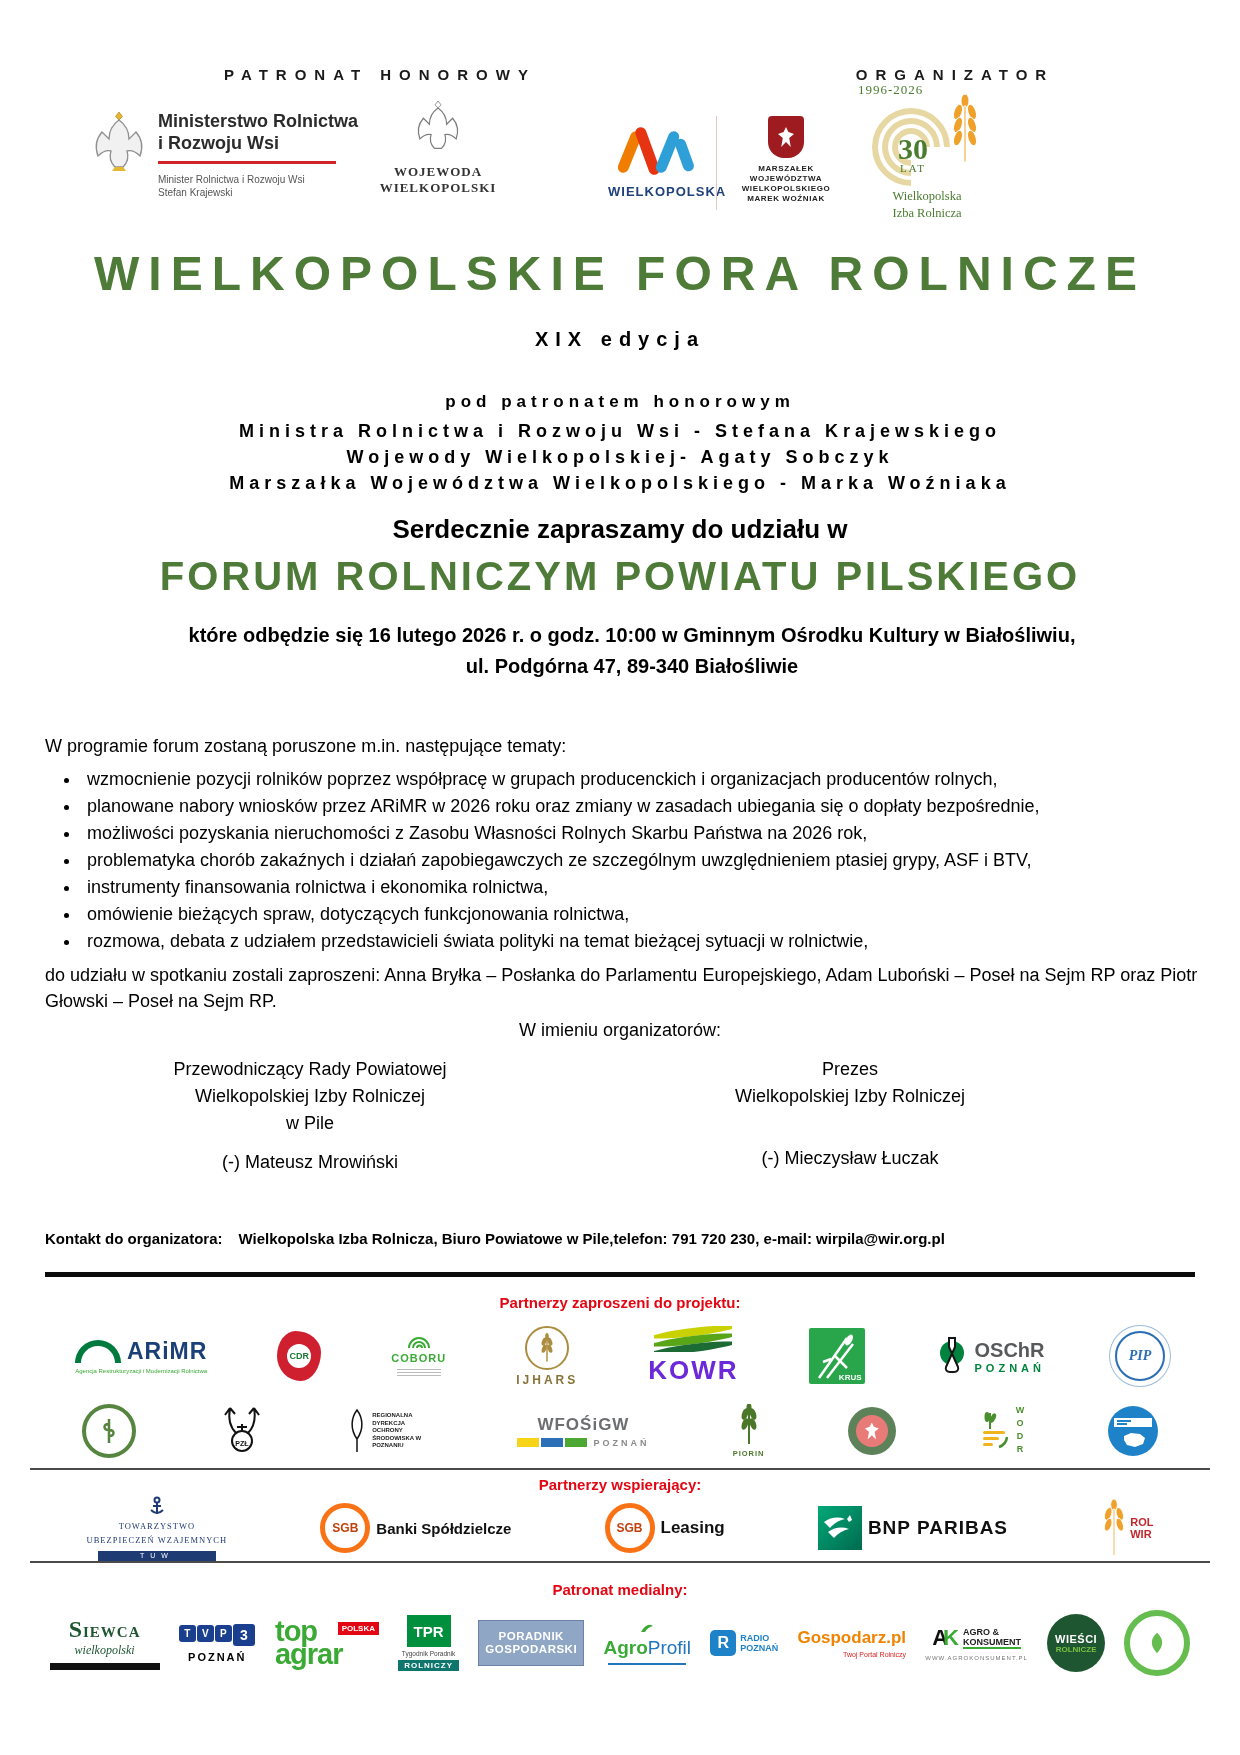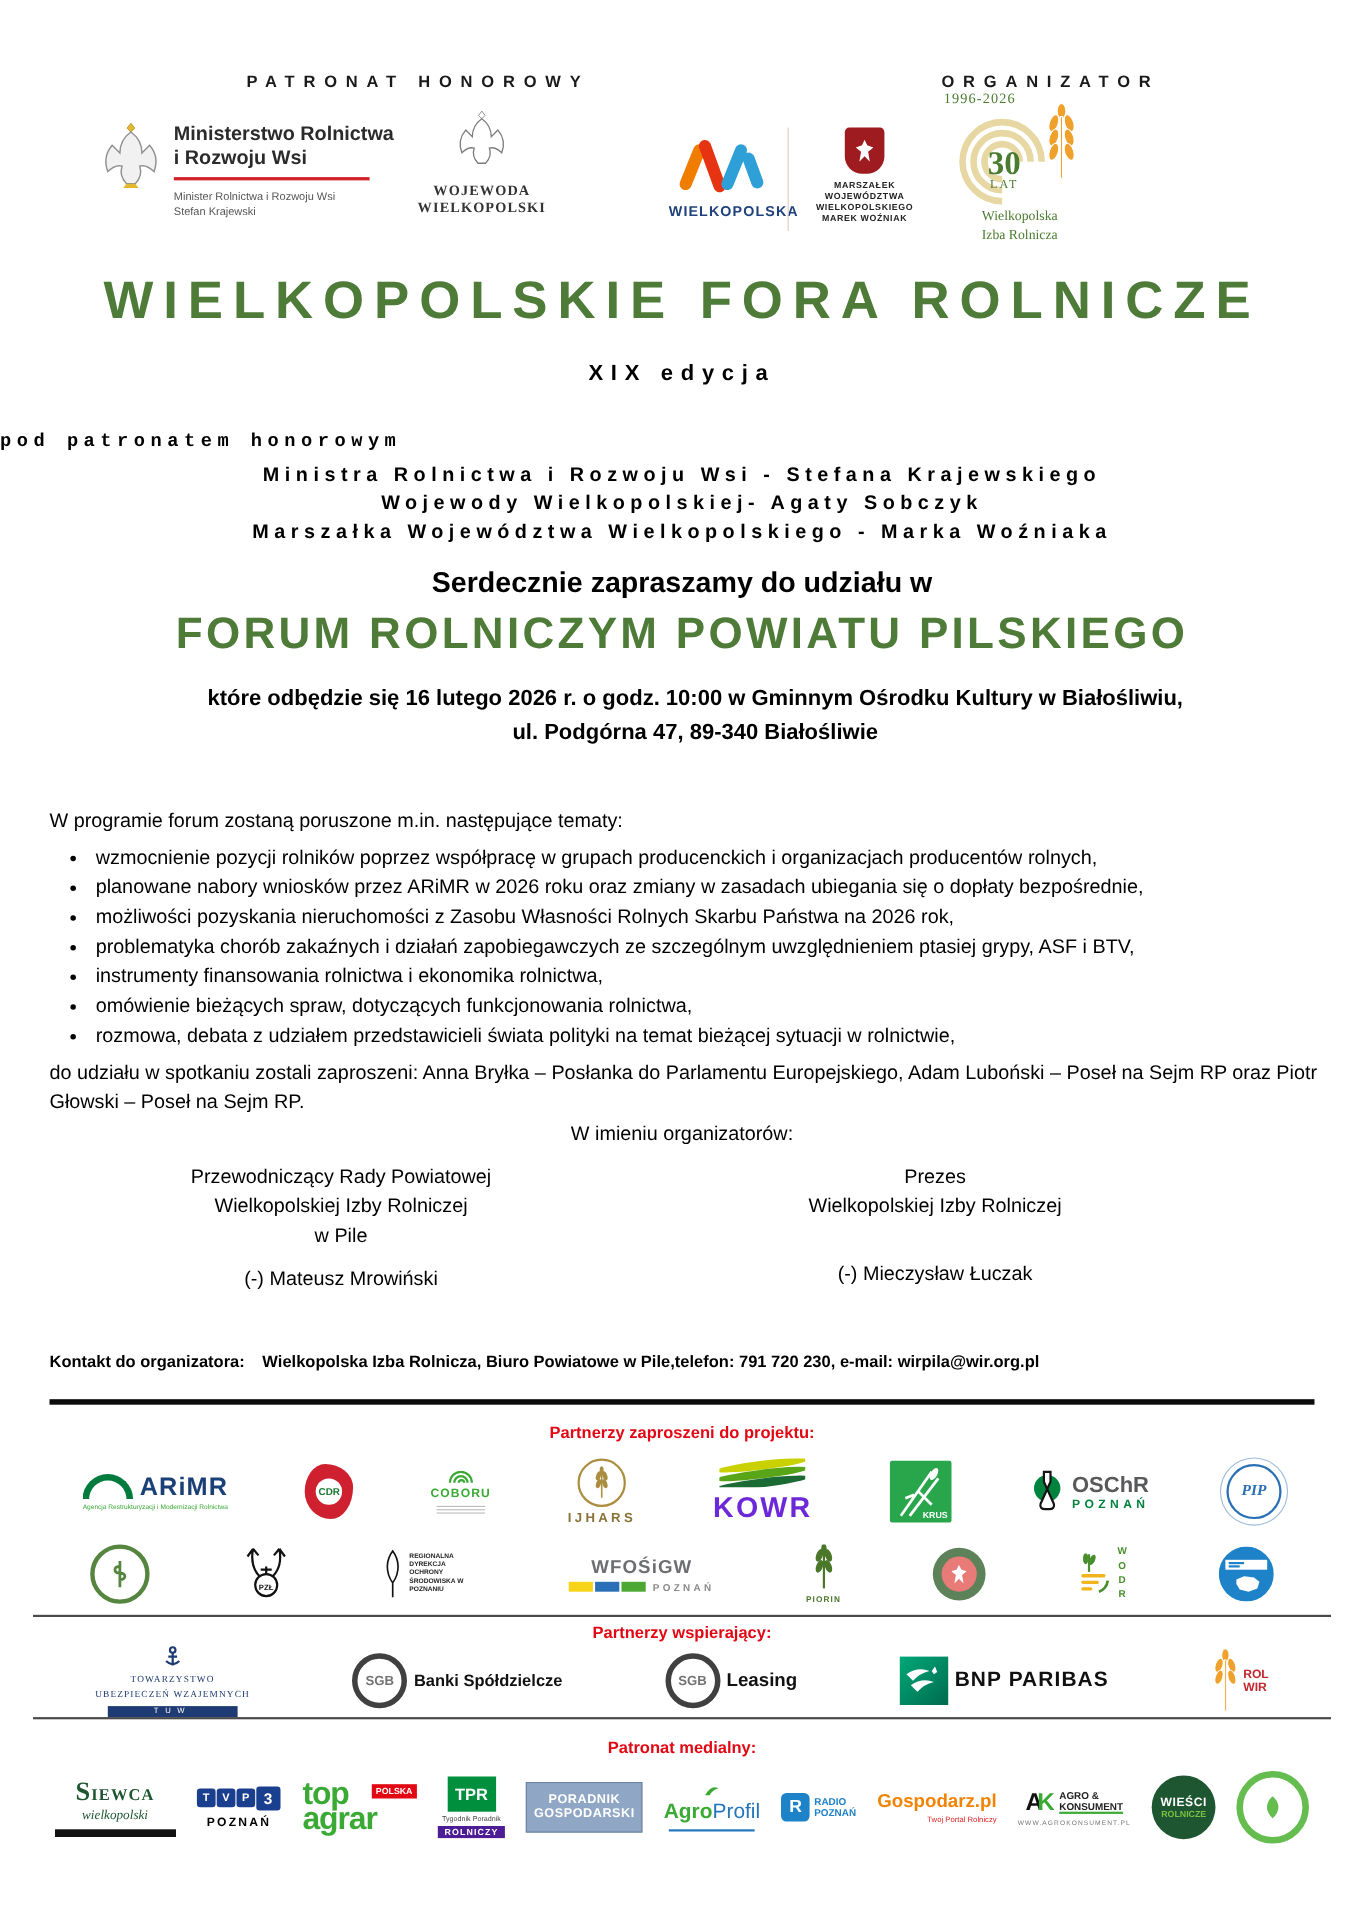--- a/index.html
+++ b/index.html
@@ -50,21 +50,21 @@
   .ol-wheat{position:absolute;right:2px;top:-4px;}
   .ol-30{position:absolute;left:26px;top:34px;font-family:"Liberation Serif",serif;color:#4a7c2f;}
   .ol-30 span{font-size:30px;font-weight:bold;}
   .ol-30 em{display:block;font-style:normal;font-size:11px;letter-spacing:2px;margin-top:-4px;}
   .ol-name{margin-top:2px;font-family:"Liberation Serif",serif;font-size:12.5px;color:#4a7c2f;line-height:17px;}
 
   
   #title{left:0;top:246px;width:100%;text-align:center;font-size:48px;font-weight:bold;
          letter-spacing:9px;color:#4e7b38;}
   #edition{left:0;top:328px;width:100%;text-align:center;font-size:20px;font-weight:bold;letter-spacing:7px;}
-  #patron-intro{left:0;top:392px;width:100%;text-align:left;font-size:17px;font-weight:bold;letter-spacing:5px;font-family:Liberation Mono, monospace;}
+  #patron-intro{left:0;top:392px;width:100%;text-align:center;font-size:17px;font-weight:bold;letter-spacing:5px;}
   .patron-line{width:100%;text-align:center;font-size:18px;font-weight:bold;letter-spacing:5px;line-height:26px;}
   #patron-lines{left:0;top:418px;width:100%;}
   #invite-lead{left:0;top:514px;width:100%;text-align:center;font-size:26px;font-weight:bold;}
   #invite-event{left:0;top:554px;width:100%;text-align:center;font-size:40px;font-weight:bold;
                 letter-spacing:3px;color:#4e7b38;}
   #invite-when{left:0;top:620px;width:100%;text-align:center;font-size:20px;font-weight:bold;line-height:31px;padding-left:12px;}
 
   
   #program{left:45px;top:736px;width:1155px;font-size:18px;}
   #program .intro{margin-bottom:9px;}
@@ -143,22 +143,22 @@
   .iw-eagle{width:14px;height:17px;background:#fff;
             clip-path:polygon(50% 0,65% 25%,100% 35%,70% 55%,80% 100%,50% 75%,20% 100%,30% 55%,0 35%,35% 25%);}
 
   .wodr-v{writing-mode:vertical-lr;text-orientation:upright;font-size:9px;font-weight:bold;
           color:#4a8f2e;letter-spacing:3px;}
 
   
   .tuw-line{font-family:"Liberation Serif",serif;font-size:8.5px;color:#1f3b73;letter-spacing:1px;line-height:11px;}
   .tuw-bar{margin-top:2px;width:118px;height:10px;background:#1f3b73;color:#fff;font-size:7px;
            letter-spacing:6px;text-align:center;line-height:10px;}
-  .sgb-ring{width:40px;height:40px;border-radius:50%;border:5px solid #404040;display:flex;
-            align-items:center;justify-content:center;font-size:12px;font-weight:bold;color:#737373;}
+  .sgb-ring{width:40px;height:40px;border-radius:50%;border:5px solid #f97316;display:flex;
+            align-items:center;justify-content:center;font-size:12px;font-weight:bold;color:#c2410c;}
   .sgb-lab{font-size:15px;font-weight:bold;color:#111;}
   .bnp-box{width:44px;height:44px;background:linear-gradient(135deg,#00a878,#006b4f);
            display:flex;align-items:center;justify-content:center;}
   .bnp-lab{font-size:19px;font-weight:bold;color:#101010;letter-spacing:1px;}
   .rolwir-txt{font-size:11px;font-weight:bold;color:#c1272d;line-height:12px;}
 
   
   .siewca-name{font-family:"Liberation Serif",serif;font-size:15px;font-weight:bold;color:#1e5631;letter-spacing:1px;}
   .siewca-name::first-letter{font-size:24px;}
   .siewca-sub{font-family:"Liberation Serif",serif;font-style:italic;font-size:12px;color:#1e5631;margin-top:-3px;text-align:center;}
@@ -166,21 +166,21 @@
   .tvp-sq{display:inline-block;width:17px;height:17px;background:#1b3f8f;color:#fff;font-size:10px;
           font-weight:bold;text-align:center;line-height:17px;border-radius:3px;margin-right:1px;}
   .tvp-3{width:22px;height:22px;font-size:14px;line-height:22px;vertical-align:-3px;}
   .tvp-city{font-size:11px;font-weight:bold;letter-spacing:2px;margin-top:2px;}
   .ta-wrap{position:relative;width:104px;text-align:left;}
   .ta-word{font-size:29px;font-weight:bold;color:#3aaa35;line-height:23px;letter-spacing:-1px;}
   .ta-badge{position:absolute;right:0;top:2px;background:#e30613;color:#fff;font-size:8px;font-weight:bold;padding:2px 4px;}
   .tpr-box{width:44px;height:32px;background:#008f3d;color:#fff;font-size:15px;font-weight:bold;
            display:flex;align-items:center;justify-content:center;}
   .tpr-sub{font-size:6.5px;color:#444;}
-  .tpr-roln{background:#4c1d95;color:#fff;font-size:8px;font-weight:bold;padding:1px 6px;letter-spacing:1px;}
+  .tpr-roln{background:#0f766e;color:#fff;font-size:8px;font-weight:bold;padding:1px 6px;letter-spacing:1px;}
   .pg-box{width:104px;height:44px;background:#8fa6c4;border:1px solid #6b84a6;display:flex;flex-direction:column;
           align-items:center;justify-content:center;color:#fff;font-weight:bold;font-size:11.5px;line-height:13px;letter-spacing:.5px;}
   .ap-a{font-size:19px;font-weight:bold;color:#3aaa35;}
   .ap-b{font-size:19px;color:#2176bd;}
   .ap-rule{width:78px;height:2px;background:#2176bd;margin-top:1px;}
   .rp-sq{width:26px;height:26px;background:#1e82c8;color:#fff;border-radius:5px;font-size:16px;font-weight:bold;
          display:flex;align-items:center;justify-content:center;}
   .rp-txt{font-size:9px;font-weight:bold;color:#1e82c8;line-height:10px;text-align:left;}
   .gos-name{font-size:17px;font-weight:bold;color:#f08300;}
   .gos-sub{font-size:7px;color:#d22;align-self:flex-end;}

